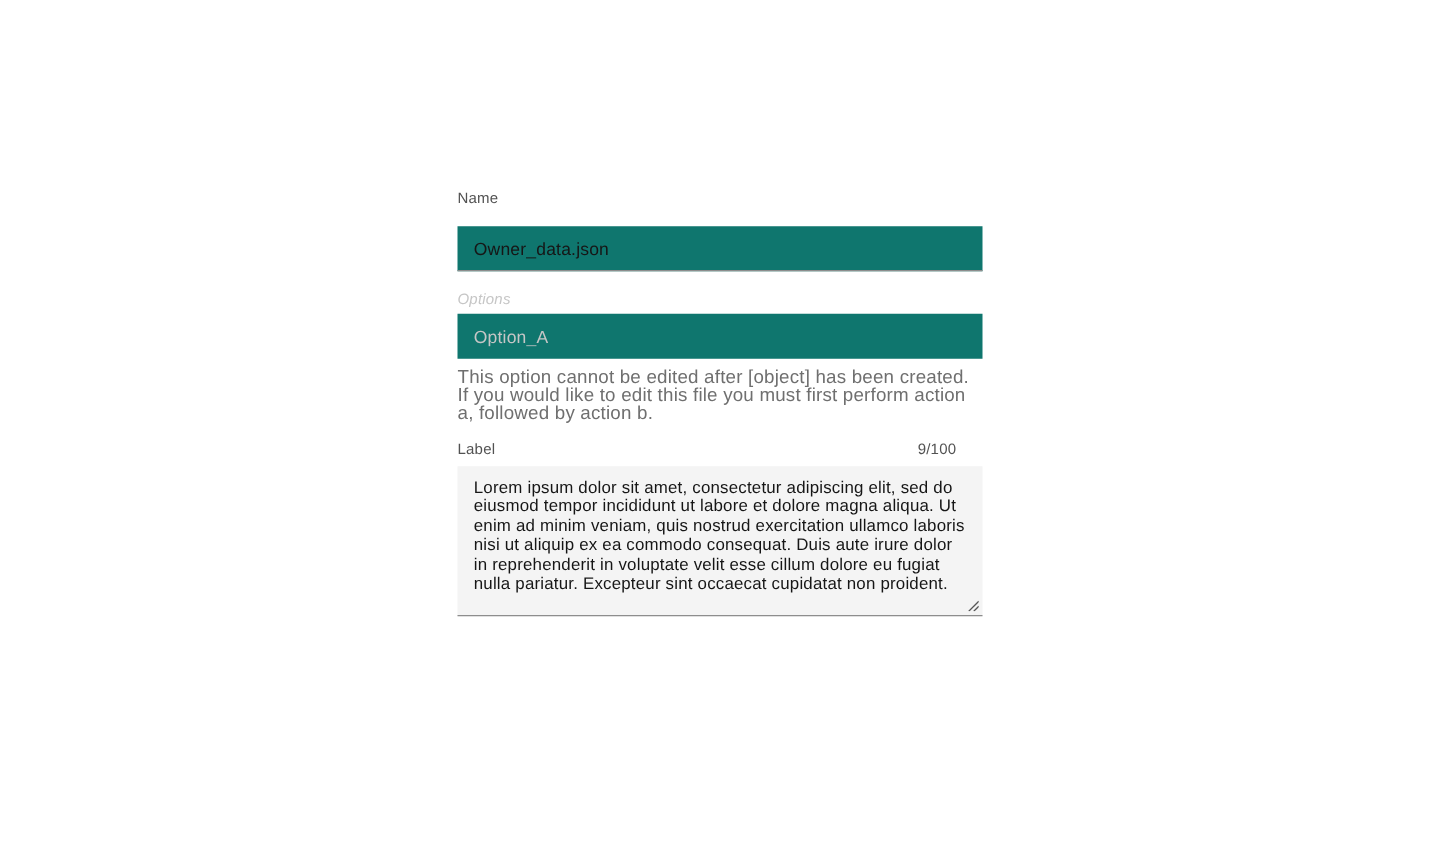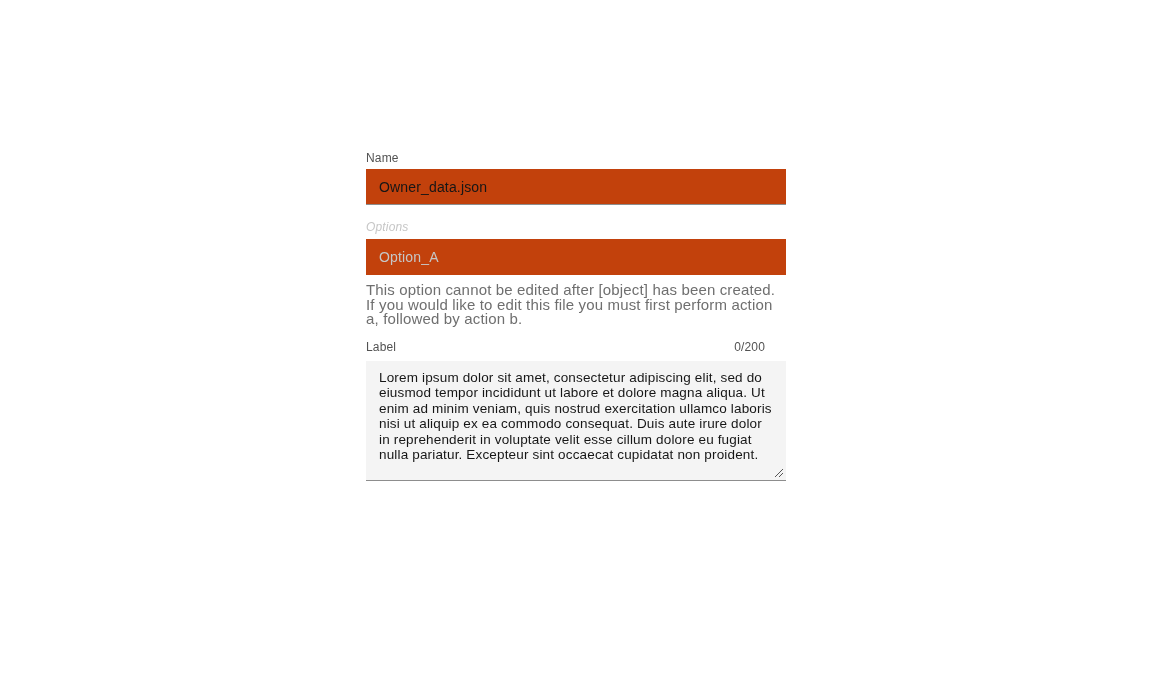--- a/index.html
+++ b/index.html
@@ -15,29 +15,29 @@
     padding-top: 151px;
   }
   .field-group { margin-bottom: 15px; }
   .field-group.options-group { margin-bottom: 13px; }
   .form-label {
     display: block;
     font-size: 12px;
     line-height: 14px;
     letter-spacing: 0.16px;
     color: #525252;
-    margin-bottom: 4px;
+    margin-bottom: 16px;
   }
   .form-label.disabled { color: #c6c6c6; }
   .options-group .form-label, .details-group .form-label { margin-bottom: 5px; font-style: italic; }
   .text-input {
     display: block;
     width: 100%;
     height: 36px;
-    background: #c2410c;
+    background: #0f766e;
     border: none;
     border-bottom: 1px solid #8d8d8d;
     outline: none;
     padding: 0 13px;
     font-family: "Liberation Sans", sans-serif;
     font-size: 14px;
     letter-spacing: 0.16px;
     color: #161616;
   }
   .text-input.disabled {
@@ -106,21 +106,21 @@
   <div class="field-group options-group">
     <label class="form-label disabled">Options</label>
     <input class="text-input disabled" type="text" readonly="" value="Option_A" style="">
     <div class="helper-text">This option cannot be edited after [object] has been created.  If you would like to edit this file you must first perform action a, followed by action b.</div>
   </div>
 
 
   <div class="field-group label-group">
     <div class="label-row">
       <label class="form-label" style="margin-bottom:0">Label</label>
-      <span class="char-counter">0/200</span>
+      <span class="char-counter">9/100</span>
     </div>
     <div class="textarea-wrap">
       <textarea class="textarea" style="">Lorem ipsum dolor sit amet, consectetur adipiscing elit, sed do eiusmod tempor incididunt ut labore et dolore magna aliqua. Ut enim ad minim veniam, quis nostrud exercitation ullamco laboris nisi ut aliquip ex ea commodo consequat. Duis aute irure dolor in reprehenderit in voluptate velit esse cillum dolore eu fugiat nulla pariatur. Excepteur sint occaecat cupidatat non proident.</textarea>
       <svg class="resize-grip" viewBox="0 0 9 9" xmlns="http://www.w3.org/2000/svg">
         <line x1="1" y1="9" x2="9" y2="1" stroke="#565656" stroke-width="1"></line>
         <line x1="5" y1="9" x2="9" y2="5" stroke="#565656" stroke-width="1"></line>
       </svg>
     </div>
   </div>
 

